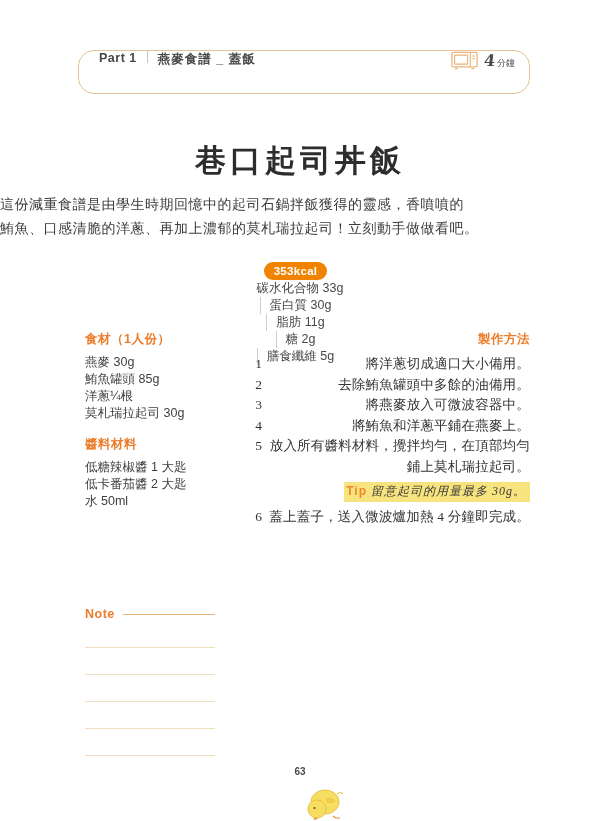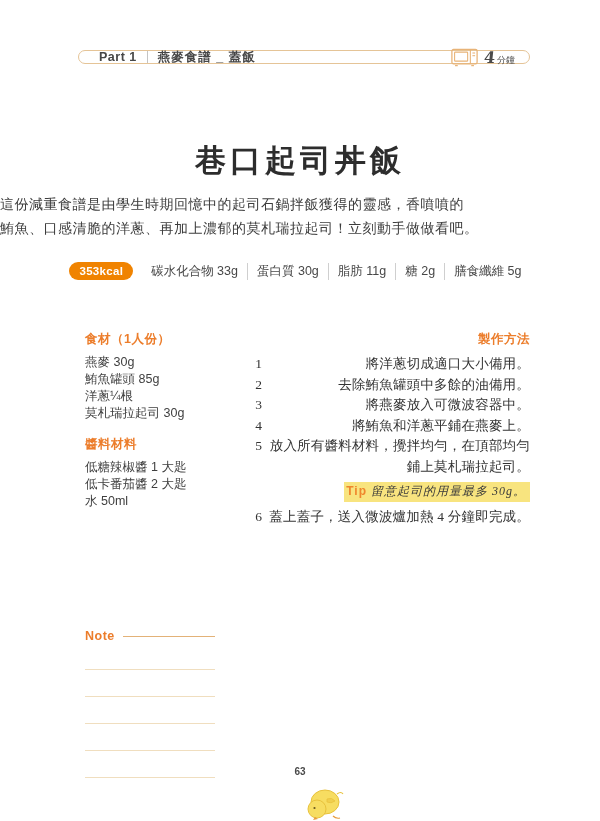--- a/index.html
+++ b/index.html
@@ -2,44 +2,44 @@
 <html><head>
 <meta charset="utf-8">
 <style>
   html,body{margin:0;padding:0;background:#ffffff;}
   .page{
     position:relative;width:600px;height:821px;background:#ffffff;overflow:hidden;
     font-family:"Liberation Sans",sans-serif;color:#3f3f3f;
   }
   
   .header-pill{
-    position:absolute;left:78px;top:50px;width:452px;height:14px;
+    position:absolute;left:78px;top:50px;width:452px;height:44px;
     border:1.5px solid #e5c497;border-radius:16px;
-    display:flex;align-items:center;padding:0 14px 0 20px;box-sizing:border-box;
+    display:flex;align-items:flex-start;padding:0 14px 0 20px;box-sizing:border-box;
   }
   .part-label{font-size:12.5px;font-weight:bold;color:#474747;letter-spacing:.5px;}
   .hdr-divider{width:1px;height:12px;background:#c4c4c4;margin:0 10px;}
   .section-label{font-size:12.5px;font-weight:bold;color:#474747;letter-spacing:1px;}
   .hdr-spacer{flex:1;}
   .microwave{width:27px;height:19px;margin-right:6px;}
   .time-num{font-size:16px;color:#4a4a4a;font-family:"DejaVu Serif",serif;font-weight:bold;transform:skewX(-6deg);}
   .time-unit{font-size:9px;color:#4a4a4a;margin-left:2px;margin-top:6px;}
   
   .recipe-title{
     position:absolute;left:0;top:140px;width:600px;margin:0;text-align:center;
     font-size:31px;font-weight:bold;color:#2d2d2d;letter-spacing:4px;
   }
   .intro{
     position:absolute;left:0;top:192px;width:600px;margin:0;text-align:left;
     font-size:14px;line-height:24px;color:#3c3c3c;letter-spacing:.5px;
   }
   
   .nutrition{
     position:absolute;left:0;top:262px;width:600px;
-    display:flex;justify-content:center;align-items:center;
+    display:flex;justify-content:center;align-items:center;flex-direction:column;
   }
   .kcal-badge{
     background:#f08300;color:#ffffff;font-size:11.5px;font-weight:bold;
     border-radius:10px;padding:3px 10px;margin-right:9px;letter-spacing:.3px;
   }
   .nutri-item{font-size:12.5px;color:#474747;padding:0 9px;position:relative;}
   .nutri-item + .nutri-item{border-left:1px solid #cfcfcf;}
   
   .left-col{position:absolute;left:85px;top:331px;width:150px;}
   .col-title{font-size:12.5px;font-weight:bold;color:#ec7d2b;margin-bottom:6px;letter-spacing:.5px;}
@@ -50,21 +50,21 @@
   .step{display:flex;font-size:13.5px;line-height:20.5px;color:#333333;}
   .step .num{width:17px;flex:0 0 17px;font-family:"Liberation Serif",serif;}
   .step .txt{flex:1;letter-spacing:.2px;}
   .tip-row{margin:4px 0 5px 17px;}
   .tip-inner{
     display:inline-block;background:#f8e47f;padding:1px 4px 2px 2px;
     font-size:12px;font-style:italic;color:#3a3a3a;letter-spacing:1px;
   }
   .tip-label{color:#ef862c;font-weight:bold;font-style:normal;font-family:"Liberation Sans",sans-serif;margin-right:4px;}
   
-  .note-section{position:absolute;left:85px;top:607px;width:130px;margin-top:22px;}
+  .note-section{position:absolute;left:85px;top:607px;width:130px;}
   .note-head{display:flex;align-items:center;}
   .note-label{font-size:12.5px;font-weight:bold;color:#ec7d2b;letter-spacing:.5px;}
   .note-headline{flex:1;height:0;border-top:1px solid #e3b278;margin-left:8px;}
   .note-line{height:0;border-top:1px solid #f0debf;margin-top:26px;}
   
   .page-number{
     position:absolute;left:0;top:766px;width:600px;text-align:center;
     font-size:10px;font-weight:bold;color:#4a4a4a;z-index:3;
   }
   .watermark{

